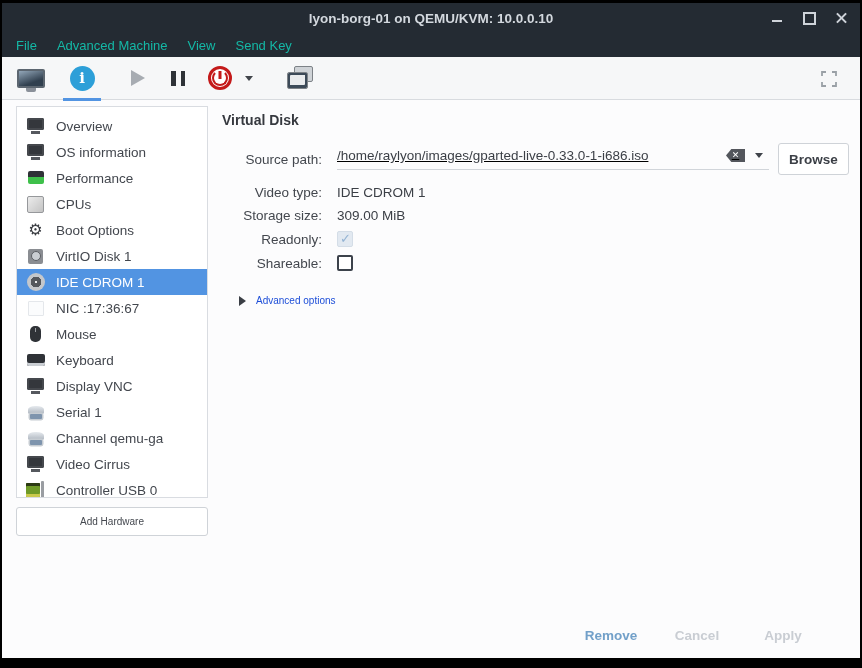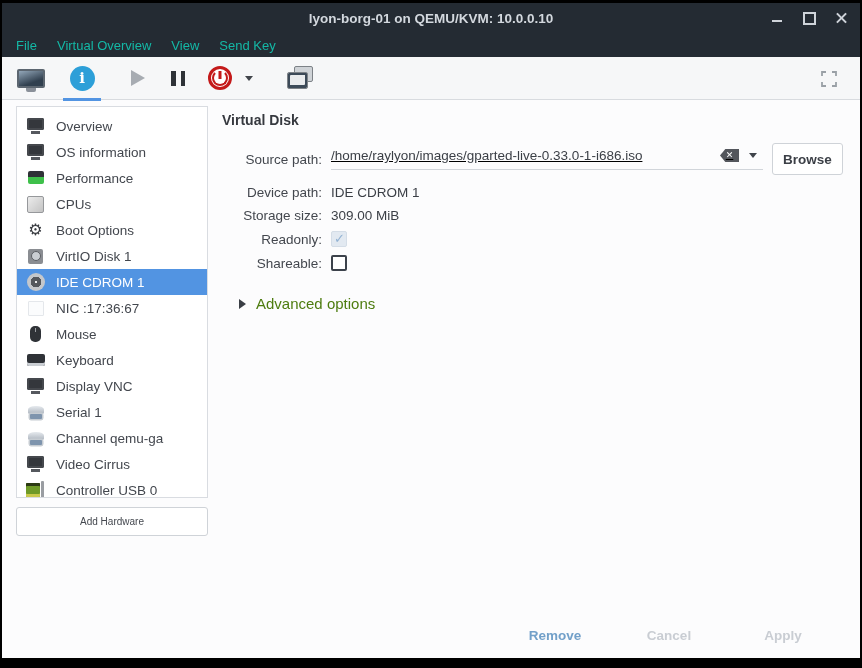--- a/index.html
+++ b/index.html
@@ -82,63 +82,63 @@
   .serial-icon::after { content:""; position:absolute; bottom:3px; width:12px; height:5px; background:#7e94ad; border-radius:1px; box-shadow:0 0 0 1.5px #c6ccd2; }
   .pci-card-icon::before { content:""; position:absolute; left:0; top:2px; width:14px; height:14px; background:#6f9a28; box-shadow:inset 0 3px 0 0 #2c3a14, inset 0 -3px 0 0 #c9c94c; border-radius:1px; }
   .pci-card-icon::after { content:""; position:absolute; right:1px; top:0; width:3px; height:19px; background:#9a9da2; border-radius:1px; }
 
   .add-hw-wrap { height:46px; display:flex; align-items:center; }
   .add-hw-btn { width:192px; height:29px; background:#fff; border:1px solid #cfd3d8; border-radius:3px; font-size:10px; color:#44484f; display:flex; align-items:center; justify-content:center; cursor:default; }
 
   
   .main { flex:1; display:flex; flex-direction:column; padding:12px 18px 0 12px; min-width:0; }
   .heading { font-size:14px; font-weight:bold; color:#36393f; margin-bottom:15px; }
-  .form-row { display:grid; grid-template-columns:100px auto; column-gap:9px; align-items:center; margin-bottom:8px; }
+  .form-row { display:grid; grid-template-columns:100px auto; column-gap:15px; align-items:center; margin-bottom:8px; }
   .form-label { text-align:right; font-size:13.5px; color:#43474e; white-space:nowrap; }
   .form-value { font-size:13.5px; color:#3b3f46; }
   .source-row { margin-bottom:10px; }
   .source-controls { display:flex; align-items:center; }
   .entry-wrap { width:432px; display:flex; align-items:center; border-bottom:1px solid #d1d5da; padding-bottom:6px;text-decoration:underline; }
   .entry-input { flex:1; border:none; outline:none; background:transparent; font-family:"Liberation Sans","DejaVu Sans",sans-serif; font-size:13.5px; color:#3b3f46; }
   .clear-icon { width:19px; height:13px; background:#53565c; clip-path:polygon(28% 0,100% 0,100% 100%,28% 100%,0 50%); color:#fff; font-size:9px; line-height:13px; text-align:center; flex:none; margin-right:10px; }
   .combo-caret { flex:none; margin-right:6px; border-top:5px solid #3f434a; border-left:4.5px solid transparent; border-right:4.5px solid transparent; }
   .browse-btn { margin-left:9px; width:71px; height:32px; background:#fff; border:1px solid #cfd3d8; border-radius:3px; font-size:13.5px; font-weight:bold; color:#3b3f46; display:flex; align-items:center; justify-content:center; cursor:default; }
 
   .checkbox { width:16px; height:16px; border-radius:2px; position:relative; }
   .cb-checked-disabled { background:#e2e9f1; border:1px solid #d4dde7; }
   .cb-checked-disabled::after { content:"\2713"; position:absolute; left:2px; top:-1px; font-size:13px; font-weight:bold; color:#93b3d3; }
   .cb-unchecked { background:#fff; border:2px solid #3c424b; }
 
   .advanced-row { margin-top:16px; display:flex; align-items:center; gap:10px; padding-left:17px; }
   .expander-arrow { border-left:7px solid #3a3e45; border-top:5px solid transparent; border-bottom:5px solid transparent; }
-  .advanced-label { font-size:15px; color:#4d7c0f; }
-
-  
-  .actions { height:46px; display:flex; align-items:center; justify-content:flex-end; padding-right:30px; gap:56px; }
+  .advanced-label { font-size:10px; color:#1d4ed8; }
+
+  
+  .actions { height:46px; display:flex; align-items:center; justify-content:flex-end; padding-right:30px; gap:28px; }
   .act-btn { min-width:58px; text-align:center; font-size:13.5px; font-weight:bold; cursor:default; }
   .act-remove { color:#72a0c9; }
   .act-disabled { color:#c9cdd3; }
 </style>
 </head>
 <body>
 
 <div class="window">
 
   <div class="titlebar">
     <div class="title">lyon-borg-01 on QEMU/KVM: 10.0.0.10</div>
     <div class="win-controls">
       <div class="wc wc-min"></div>
       <div class="wc wc-max"></div>
       <div class="wc wc-close"></div>
     </div>
   </div>
 
   <div class="menubar">
     <div class="menu-item">File</div>
-    <div class="menu-item">Virtual Overview</div>
+    <div class="menu-item">Advanced Machine</div>
     <div class="menu-item">View</div>
     <div class="menu-item">Send Key</div>
   </div>
 
   <div class="toolbar">
     <div class="tbtn tb-console">
       <span class="mon"></span>
     </div>
     <div class="tbtn tb-info">
       <span class="info-circle">i</span>
@@ -242,21 +242,21 @@
           <div class="entry-wrap">
             <input class="entry-input" type="text" value="/home/raylyon/images/gparted-live-0.33.0-1-i686.iso" style="">
             <span class="clear-icon">✕</span>
             <span class="combo-caret"></span>
           </div>
           <div class="browse-btn">Browse</div>
         </div>
       </div>
 
       <div class="form-row">
-        <div class="form-label">Device path:</div>
+        <div class="form-label">Video type:</div>
         <div class="form-value">IDE CDROM 1</div>
       </div>
 
       <div class="form-row">
         <div class="form-label">Storage size:</div>
         <div class="form-value">309.00 MiB</div>
       </div>
 
       <div class="form-row">
         <div class="form-label">Readonly:</div>

